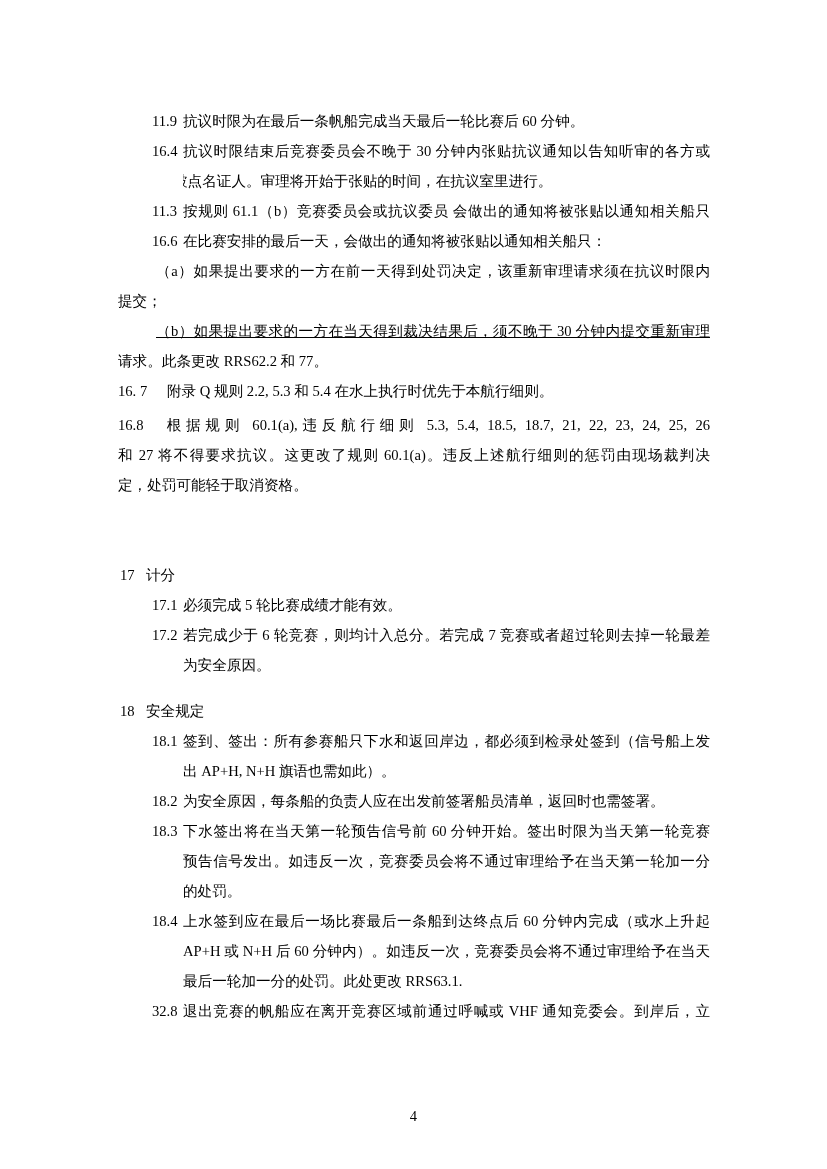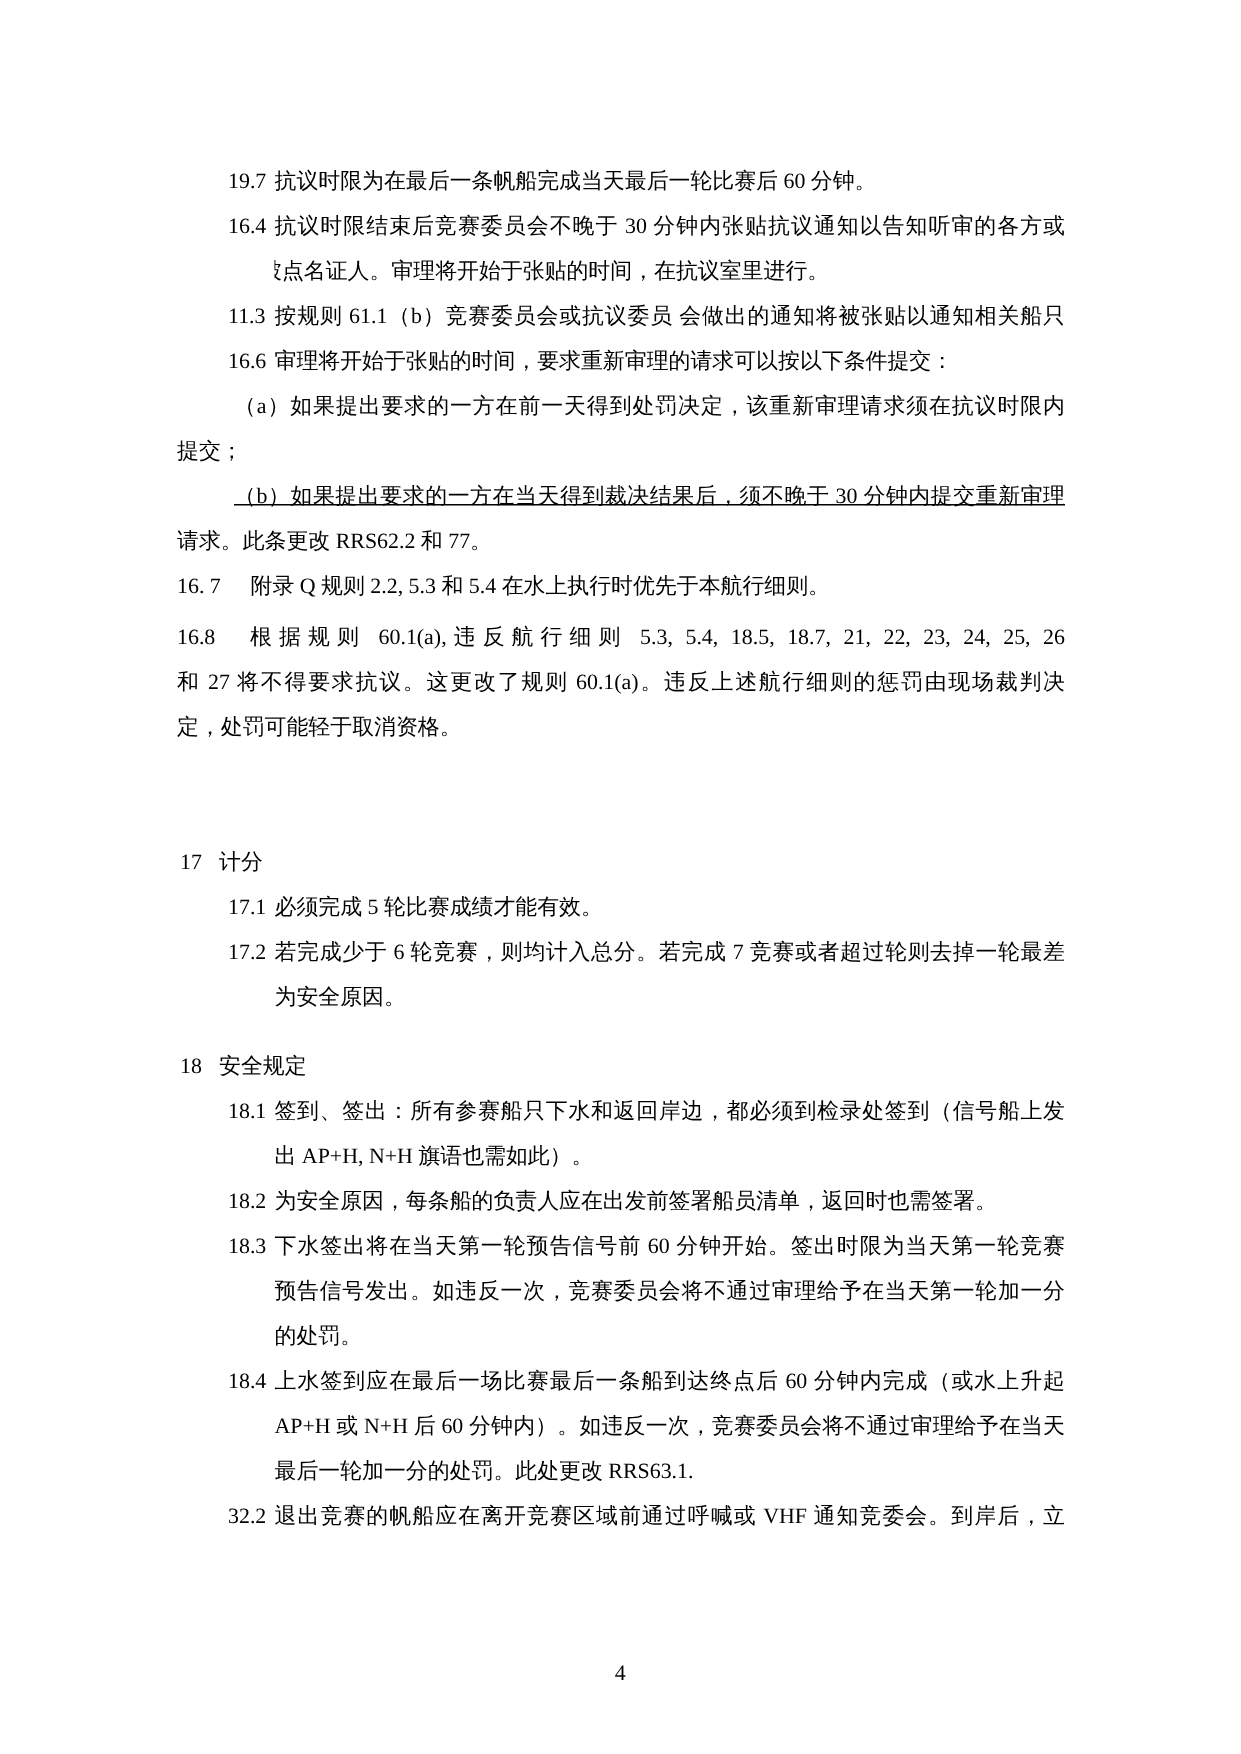--- a/index.html
+++ b/index.html
@@ -26,35 +26,35 @@
     position:absolute;left:0;top:1101px;width:100%;
     text-align:center;line-height:30px;height:30px;
   }
 </style>
 </head>
 <body>
 
 <div class="page">
   <div class="content">
       <div class="para item">
-        <span class="num">19.7</span>
+        <span class="num">11.9</span>
         <div class="line">抗议时限为在最后一条帆船完成当天最后一轮比赛后 60 分钟。</div>
       </div>
       <div class="para item">
         <span class="num">16.4</span>
         <div class="line fill">抗议时限结束后竞赛委员会不晚于 30 分钟内张贴抗议通知以告知听审的各方或</div>
         <div class="line" style="text-indent: -10px;">被点名证人。审理将开始于张贴的时间，在抗议室里进行。</div>
       </div>
       <div class="para item">
         <span class="num">11.3</span>
         <div class="line fill">按规则 61.1（b）竞赛委员会或抗议委员 会做出的通知将被张贴以通知相关船只</div>
       </div>
       <div class="para item">
         <span class="num">16.6</span>
-        <div class="line">审理将开始于张贴的时间，要求重新审理的请求可以按以下条件提交：</div>
+        <div class="line">在比赛安排的最后一天，会做出的通知将被张贴以通知相关船只：</div>
       </div>
       <div class="para alpha">
         <div class="line fill" style="text-indent: 38px;">（a）如果提出要求的一方在前一天得到处罚决定，该重新审理请求须在抗议时限内</div>
         <div class="line">提交；</div>
       </div>
       <div class="para alpha">
         <div class="line fill" style="text-indent: 38px; text-decoration: underline;">（b）如果提出要求的一方在当天得到裁决结果后，须不晚于 30 分钟内提交重新审理</div>
         <div class="line">请求。此条更改 RRS62.2 和 77。</div>
       </div>
       <div class="para flush">
@@ -97,18 +97,18 @@
         <div class="line fill">预告信号发出。如违反一次，竞赛委员会将不通过审理给予在当天第一轮加一分</div>
         <div class="line">的处罚。</div>
       </div>
       <div class="para item">
         <span class="num">18.4</span>
         <div class="line fill">上水签到应在最后一场比赛最后一条船到达终点后 60 分钟内完成（或水上升起</div>
         <div class="line fill">AP+H 或 N+H 后 60 分钟内）。如违反一次，竞赛委员会将不通过审理给予在当天</div>
         <div class="line">最后一轮加一分的处罚。此处更改 RRS63.1.</div>
       </div>
       <div class="para item">
-        <span class="num">32.2</span>
+        <span class="num">32.8</span>
         <div class="line fill">退出竞赛的帆船应在离开竞赛区域前通过呼喊或 VHF 通知竞委会。到岸后，立</div>
       </div>
     </div>
   <div class="footer">4</div>
 </div>
 
 </body></html>

